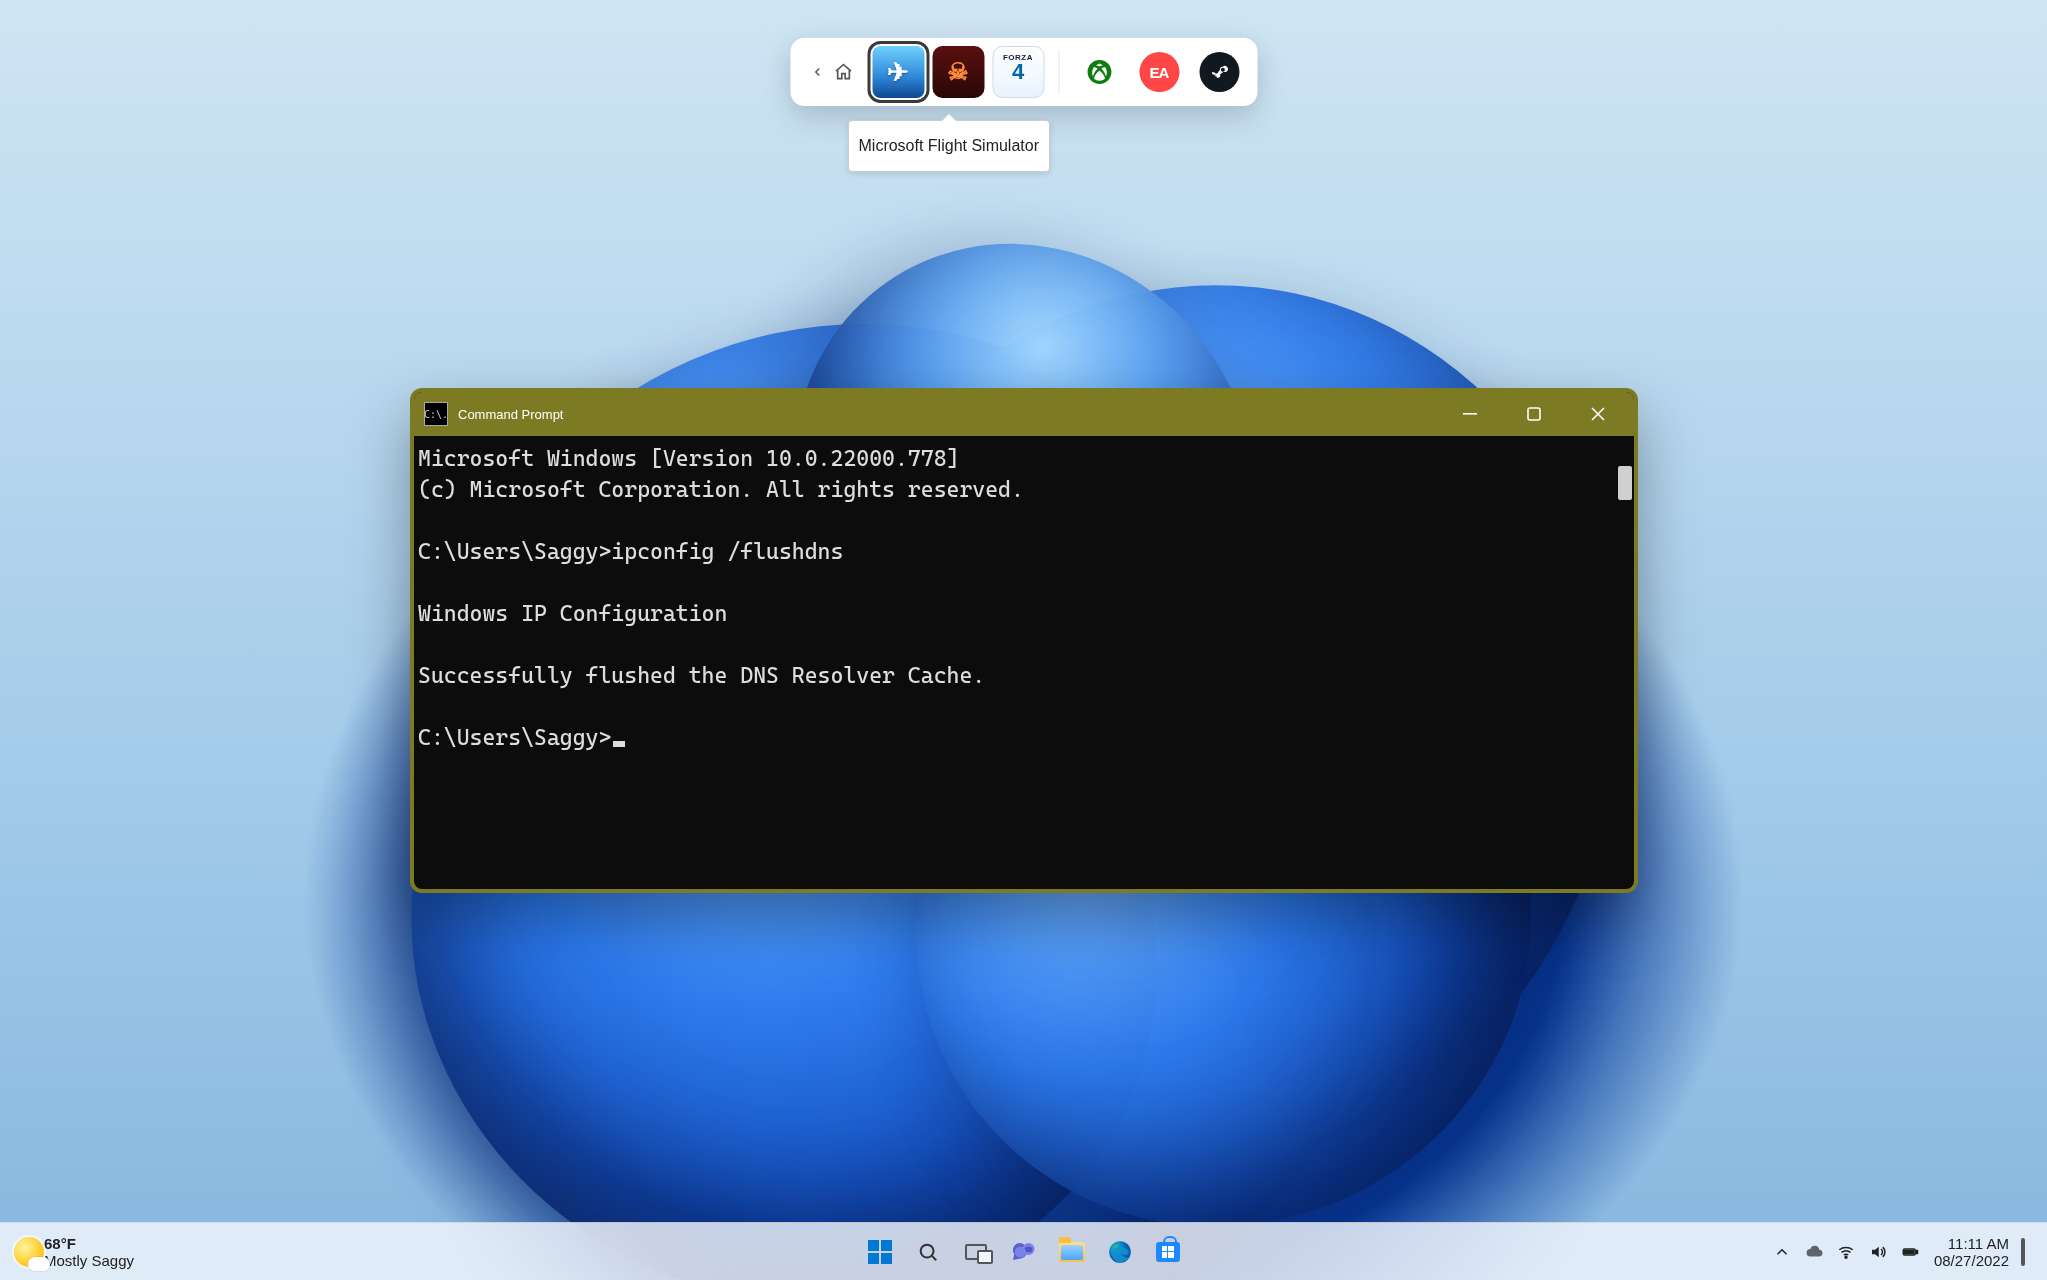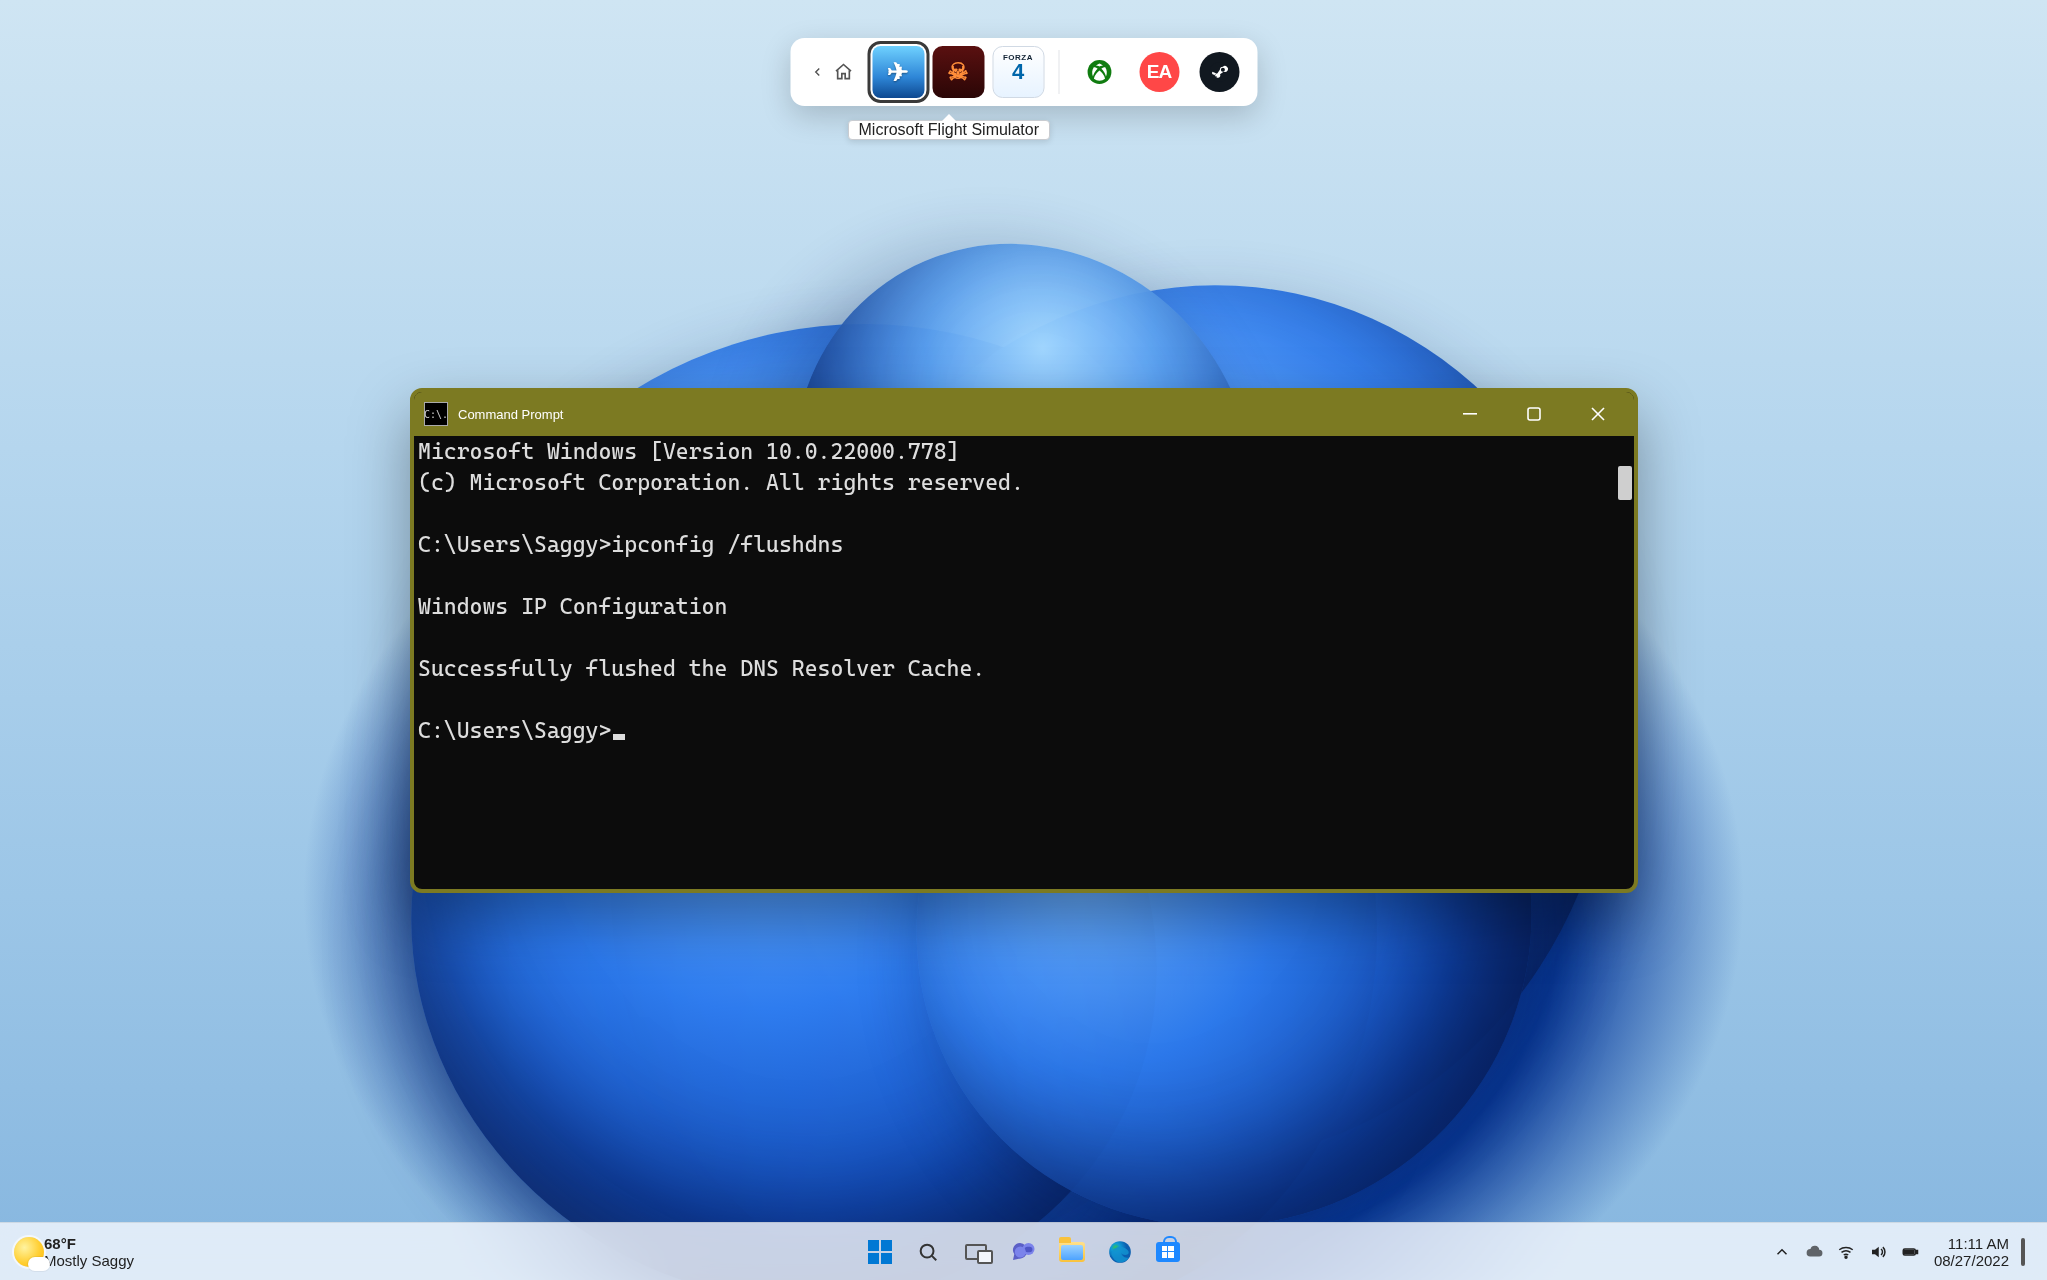--- a/index.html
+++ b/index.html
@@ -66,27 +66,27 @@
   .tile.forza { background: linear-gradient(180deg,#ffffff,#e7f3ff); border:1px solid #d0d9e4; color:#333; }
   .tile.forza::before{content:"FORZA"; font-size:8px; letter-spacing:.5px; color:#123; position:absolute; top:6px;}
   .tile.forza::after{content:"4"; font-size:22px; color:#06a; font-weight:800;}
   .divider { width:1px; height:44px; background:#e2e4e8; margin:0 6px; }
   .launch {
     width: 40px; height: 40px; border-radius: 50%;
     display:flex; align-items:center; justify-content:center;
     margin: 0 6px;
   }
   .launch.xbox { color:#107c10; } .launch.xbox svg{width:26px;height:26px;}
-  .launch.ea { background:#ff4747; } .launch.ea span{color:#fff;font-size:19px;font-weight:800;letter-spacing:-1px;}
+  .launch.ea { background:#ff4747; } .launch.ea span{color:#fff;font-size:15px;font-weight:800;letter-spacing:-1px;}
   .launch.steam { background:#111820; } .launch.steam svg{width:22px;height:22px;}
 
   .tooltip {
     position:absolute; top:120px; left: calc(50% - 176px);
     background:#fff; border:1px solid #c9ccd1; border-radius:4px;
-    padding:0 10px; font-size:16px; color:#222;
+    padding:16px 10px; font-size:16px; color:#222;
     box-shadow:0 2px 6px rgba(0,0,0,.12);
   }
   .tooltip::before{
     content:""; position:absolute; top:-7px; left:50%; transform:translateX(-50%);
     border:7px solid transparent; border-bottom-color:#fff; border-top:none;
   }
 
   
   .cmd {
     position:absolute; left:410px; top:388px; width:1228px; height:505px;
@@ -103,21 +103,21 @@
     display:flex; align-items:center; justify-content:center;
     font-size:10px; color:#ccc; margin-right:10px; font-family:monospace;
   }
   .cmd .title{ font-size:13px; }
   .cmd .winbtns{ margin-left:auto; display:flex; }
   .cmd .wb{
     width:64px; height:44px; display:flex; align-items:center; justify-content:center;
     color:#fff;
   }
   .cmd .body{
-    padding:0 2px 8px 4px;
+    padding:7px 2px 8px 4px;
     font-family: Consolas, "Cascadia Mono", monospace;
     font-size:22px; line-height:31px; color:#ddd;
     white-space:pre; position:relative; height:calc(100% - 44px);
   }
   .cmd .scrollbar{
     position:absolute; right:2px; top:30px; width:14px; height:34px;
     background:#cfcfcf; border-radius:2px;
   }
   .cursor{
     display:inline-block; width:12px; height:6px; background:#ddd;

